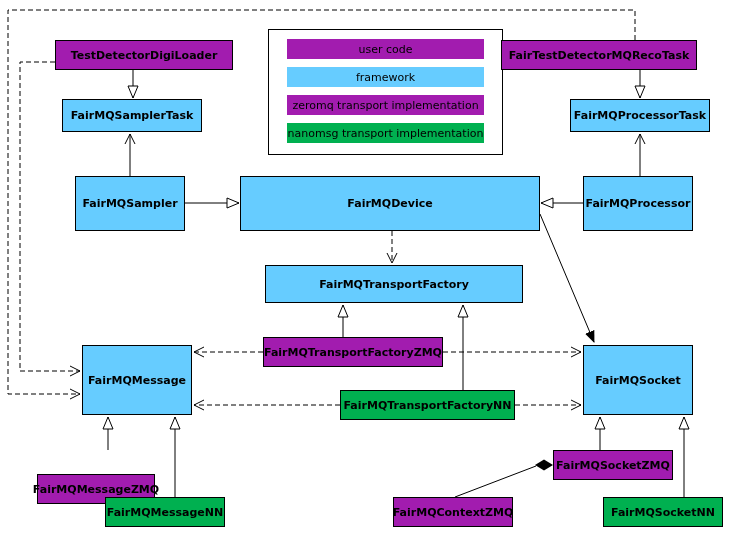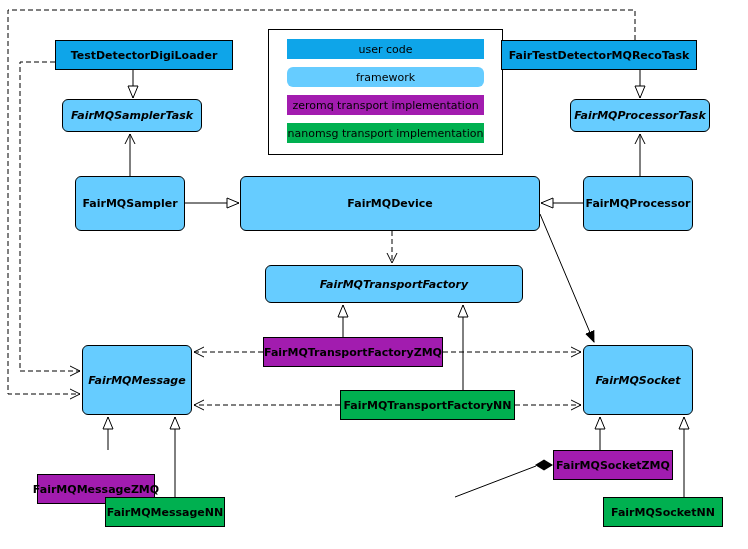--- a/index.html
+++ b/index.html
@@ -12,23 +12,23 @@
   }
   #edges { position:absolute; left:0; top:0; width:748px; height:549px; }
   .node {
     position:absolute;
     box-sizing:border-box;
     border:1px solid #000;
     display:flex; align-items:center; justify-content:center;
     font-size:11px; font-weight:bold; color:#000;
     text-align:center; white-space:nowrap;
   }
-  .abstract { font-style:italic; }
-  .c-user { background:#0ea5e9; }
-  .c-fw   { background:#66CCFF;border-radius:6px; }
+  .abstract { }
+  .c-user { background:#a21caf; }
+  .c-fw   { background:#66CCFF; }
   .c-zmq  { background:#a21caf; }
   .c-nn   { background:#00B050; }
   #legend {
     position:absolute; left:268px; top:29px; width:235px; height:126px;
     box-sizing:border-box; background:#fff; border:1px solid #000;
     padding:9px 18px;
   }
   .legend-row {
     height:20px; margin-bottom:8px;
     display:flex; align-items:center; justify-content:center;
@@ -104,16 +104,17 @@
 
   <div class="node c-zmq" style="left:263px;top:337px;width:180px;height:30px">FairMQTransportFactoryZMQ</div>
   <div class="node c-nn" style="left:340px;top:390px;width:175px;height:30px">FairMQTransportFactoryNN</div>
 
   <div class="node c-fw abstract" style="left:82px;top:345px;width:110px;height:70px">FairMQMessage</div>
   <div class="node c-fw abstract" style="left:583px;top:345px;width:110px;height:70px">FairMQSocket</div>
 
   <div class="node c-zmq" style="left:37px;top:474px;width:118px;height:30px">FairMQMessageZMQ</div>
   <div class="node c-nn" style="left:105px;top:497px;width:120px;height:30px">FairMQMessageNN</div>
 
+  <div class="node c-zmq" style="left:393px;top:497px;width:120px;height:30px">FairMQContextZMQ</div>
   <div class="node c-zmq" style="left:553px;top:450px;width:120px;height:30px">FairMQSocketZMQ</div>
   <div class="node c-nn" style="left:603px;top:497px;width:120px;height:30px">FairMQSocketNN</div>
 
 </div>
 
 </body></html>

